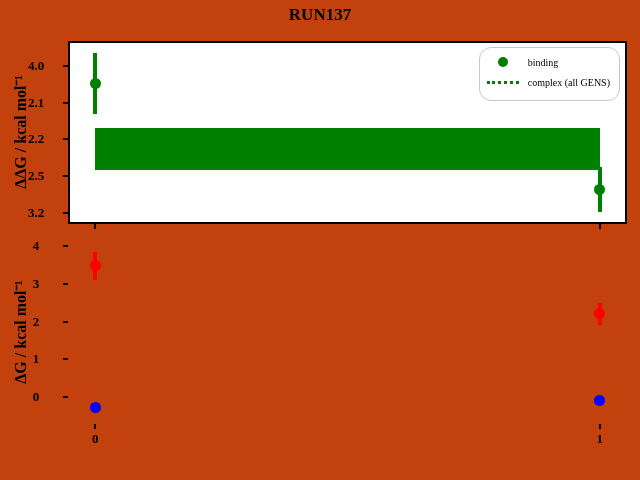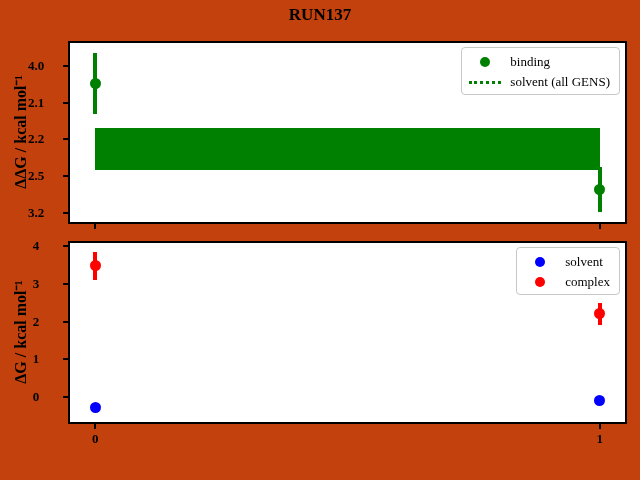--- a/index.html
+++ b/index.html
@@ -24,21 +24,21 @@
   }
   #ylabel0 { left:-104px; top:122px; }
   #ylabel1 { left:-104px; top:322px; }
   .xlabel {
     position:absolute; left:70px; top:448px; width:555px; text-align:center;
     font-size:16px; font-weight:bold;
   }
   .legend {
     position:absolute; top:4px; right:5px; z-index:10;
     background:rgba(255,255,255,0.85); border:1px solid #c8c8c8;
-    border-radius:4px; padding:4px 9px 2px 7px; font-size:13px;
+    border-radius:12px; padding:4px 9px 8px 7px; font-size:10px;
   }
   .legend-row { display:flex; align-items:center; height:20px; white-space:nowrap; }
   .legend-handle { width:32px; display:flex; align-items:center; justify-content:center; margin-right:9px; flex:0 0 32px; }
   .glyph-dot { width:10px; height:10px; border-radius:50%; }
   .glyph-dotted { width:32px; height:0; border-top:3px dotted; }
   .tickmark { position:absolute; background:#000; }
   .ticklabel { position:absolute; font-size:13px; font-weight:bold; line-height:15px; }
   .ylab { text-align:center; width:46px; }
   .xlab { text-align:center; width:40px; }
   .marker { position:absolute; border-radius:50%; }
@@ -56,37 +56,21 @@
         <div class="legend-row">
           <span class="legend-handle">
             <span class="glyph-dot" style="background: rgb(0, 128, 0);"></span>
           </span>
           <span>binding</span>
         </div>
         <div class="legend-row">
           <span class="legend-handle">
             <span class="glyph-dotted" style="border-top-color: rgb(0, 128, 0);"></span>
           </span>
-          <span>solvent (all GENS)</span>
-        </div>
-      </div>
-  </div>
-  <div class="axes" id="axes1">
-    <div class="legend" id="legend1">
-        <div class="legend-row">
-          <span class="legend-handle">
-            <span class="glyph-dot" style="background: rgb(0, 0, 255);"></span>
-          </span>
-          <span>solvent</span>
-        </div>
-        <div class="legend-row">
-          <span class="legend-handle">
-            <span class="glyph-dot" style="background: rgb(255, 0, 0);"></span>
-          </span>
-          <span>complex</span>
+          <span>complex (all GENS)</span>
         </div>
       </div>
   </div>
 
   <div class="ylabel" id="ylabel0">ΔΔG / kcal mol⁻¹</div>
   <div class="ylabel" id="ylabel1">ΔG / kcal mol⁻¹</div>
 <div class="band" style="left: 95.2273px; top: 128.449px; width: 504.545px; height: 41.9877px; background: rgb(0, 128, 0);"></div>
     <div class="errbar" style="left: 93.2273px; top: 53.3128px; width: 4px; height: 60.4033px; background: rgb(0, 128, 0);"></div>
     <div class="errbar" style="left: 597.773px; top: 166.753px; width: 4px; height: 45.6708px; background: rgb(0, 128, 0);"></div>
     <div class="marker" style="left: 89.7273px; top: 78.0144px; width: 11px; height: 11px; background: rgb(0, 128, 0);"></div>

